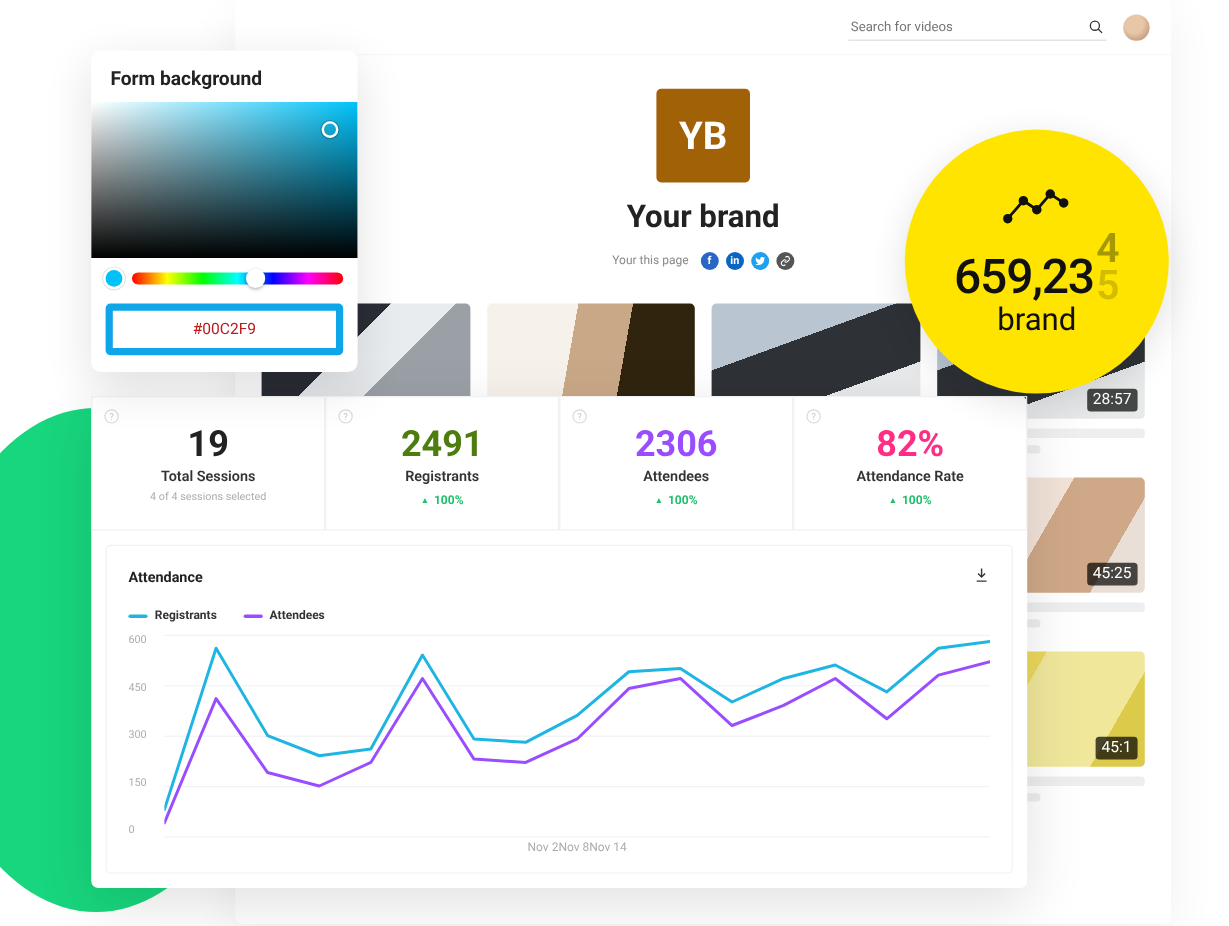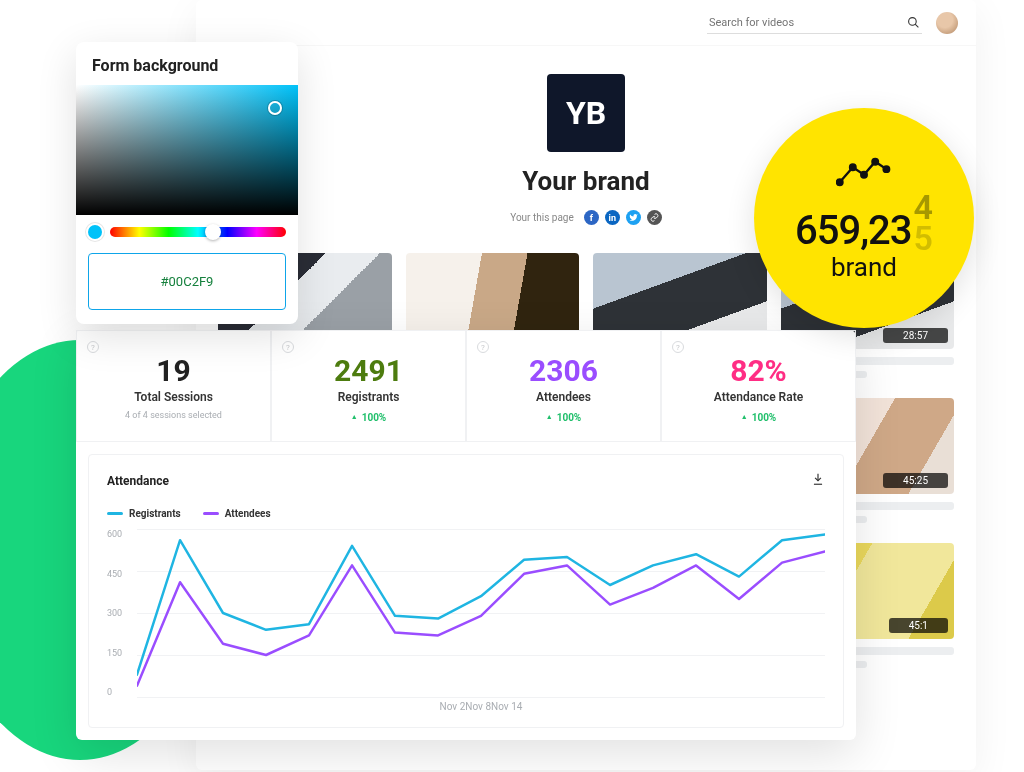--- a/index.html
+++ b/index.html
@@ -30,39 +30,39 @@
     display: flex; align-items: center; justify-content: flex-end;
     padding: 0 18px; gap: 14px;
     border-bottom: 1px solid rgba(0,0,0,0.03);
   }
   .search-wrap { width: 215px; display: flex; align-items: center; border-bottom: 1px solid #ddd; padding: 4px 2px; }
   .search-wrap input { border: none; outline: none; font-size: 11px; color: #333; flex: 1; background: transparent; }
   .search-icon svg { width: 13px; height: 13px; display: block; }
   .avatar { width: 22px; height: 22px; border-radius: 50%; background: radial-gradient(circle at 40% 35%, #e8c7a9 0 40%, #b08560 100%); }
 
   .brand-hero { text-align: center; padding: 28px 0 18px; }
-  .brand-logo { width: 78px; height: 78px; background: #0f172a; color: #fff; display: inline-flex; align-items: center; justify-content: center; font-size: 32px; font-weight: 700; border-radius: 4px; }
+  .brand-logo { width: 78px; height: 78px; background: #a16207; color: #fff; display: inline-flex; align-items: center; justify-content: center; font-size: 32px; font-weight: 700; border-radius: 4px; }
   .brand-name { margin-top: 14px; font-size: 26px; font-weight: 700; color: #222; }
   .share-row { margin-top: 14px; font-size: 10px; color: #888; display: flex; align-items: center; justify-content: center; gap: 10px; }
   .social-icons { display: flex; gap: 6px; }
   .social-dot { width: 15px; height: 15px; border-radius: 50%; background: #2c66c4; color:#fff; display:flex; align-items:center; justify-content:center; font-size:9px; font-weight:700;}
   .social-dot.li { background:#0a66c2; }
   .social-dot.tw { background:#1da1f2; }
   .social-dot.lk { background:#555; }
 
   
   .thumbs { padding: 10px 22px; display: grid; grid-template-columns: repeat(4, 1fr); gap: 14px; }
   .thumb { }
   .thumb-img { width: 100%; height: 96px; border-radius: 4px; background: #dfe3e8; position: relative; overflow: hidden; }
   .thumb-img.p0 { background: linear-gradient(135deg,#2a2d36 0 40%, #e9ecef 40% 60%, #9aa0a6 60%); }
   .thumb-img.p1 { background: linear-gradient(100deg,#f6f1eb 0 40%, #c9a887 40% 64%, #30240f 64%); }
   .thumb-img.p2 { background: linear-gradient(160deg,#b9c5d1 0 35%, #2e3237 35% 70%, #e8e9ea 70%); }
   .thumb-img.p3 { background: linear-gradient(120deg,#f2e3d9 0 50%, #cfa887 50% 80%, #e9dfd6 80%); }
   .thumb-img.p4 { background: linear-gradient(120deg,#ead85c 0 40%, #f1e79b 40% 80%, #dcca4a 80%); }
-  .thumb-dur { position:absolute; right:6px; bottom:6px; background:rgba(0,0,0,0.7); color:#fff; font-size:10px; padding:2px 20px; border-radius:3px; }
+  .thumb-dur { position:absolute; right:6px; bottom:6px; background:rgba(0,0,0,0.7); color:#fff; font-size:13px; padding:2px 5px; border-radius:3px; }
   .thumb-meta { margin-top: 8px; }
   .thumb-line { height: 8px; background: #eceef0; border-radius: 3px; margin-bottom: 6px; }
   .thumb-line.short { width: 50%; height: 7px; }
 
   
   .picker {
     position: absolute;
     top: 42px; left: 76px;
     width: 222px;
     background: #fff;
@@ -77,21 +77,21 @@
     background:
       linear-gradient(to bottom, rgba(0,0,0,0) 0%, #000 100%),
       linear-gradient(to right, #fff 0%, #00c2f9 100%);
     position: relative;
   }
   .picker-ring { position:absolute; top:16px; right:16px; width:14px; height:14px; border:2px solid #fff; border-radius:50%; box-shadow:0 0 0 1px rgba(0,0,0,0.2); }
   .hue-row { display:flex; align-items:center; gap:8px; padding:10px 12px; }
   .hue-dot { width:14px; height:14px; border-radius:50%; background:#00c2f9; box-shadow: 0 0 0 2px #fff, 0 0 0 3px rgba(0,0,0,0.1);}
   .hue-bar { flex:1; height:10px; border-radius:6px; background: linear-gradient(90deg,#ff0000,#ffff00,#00ff00,#00ffff,#0000ff,#ff00ff,#ff0000); position:relative; }
   .hue-knob { position:absolute; left:54%; top:-3px; width:16px; height:16px; border-radius:50%; background:#fff; box-shadow:0 1px 3px rgba(0,0,0,0.3); }
-  .hex-box { margin:4px 12px 14px; border:1px solid #0ea5e9; border-radius:4px; text-align:center; font-size:13px; color:#15803d; padding:20px 0; }
+  .hex-box { margin:4px 12px 14px; border:6px solid #0ea5e9; border-radius:4px; text-align:center; font-size:13px; color:#b91c1c; padding:8px 0; }
 
   
   .views-badge {
     position:absolute; top:108px; right:50px;
     width:220px; height:220px; border-radius:50%;
     background:#ffe400;
     display:flex; flex-direction:column; align-items:center; justify-content:center;
     z-index:6;
     box-shadow: 0 8px 30px rgba(0,0,0,0.12);
   }

